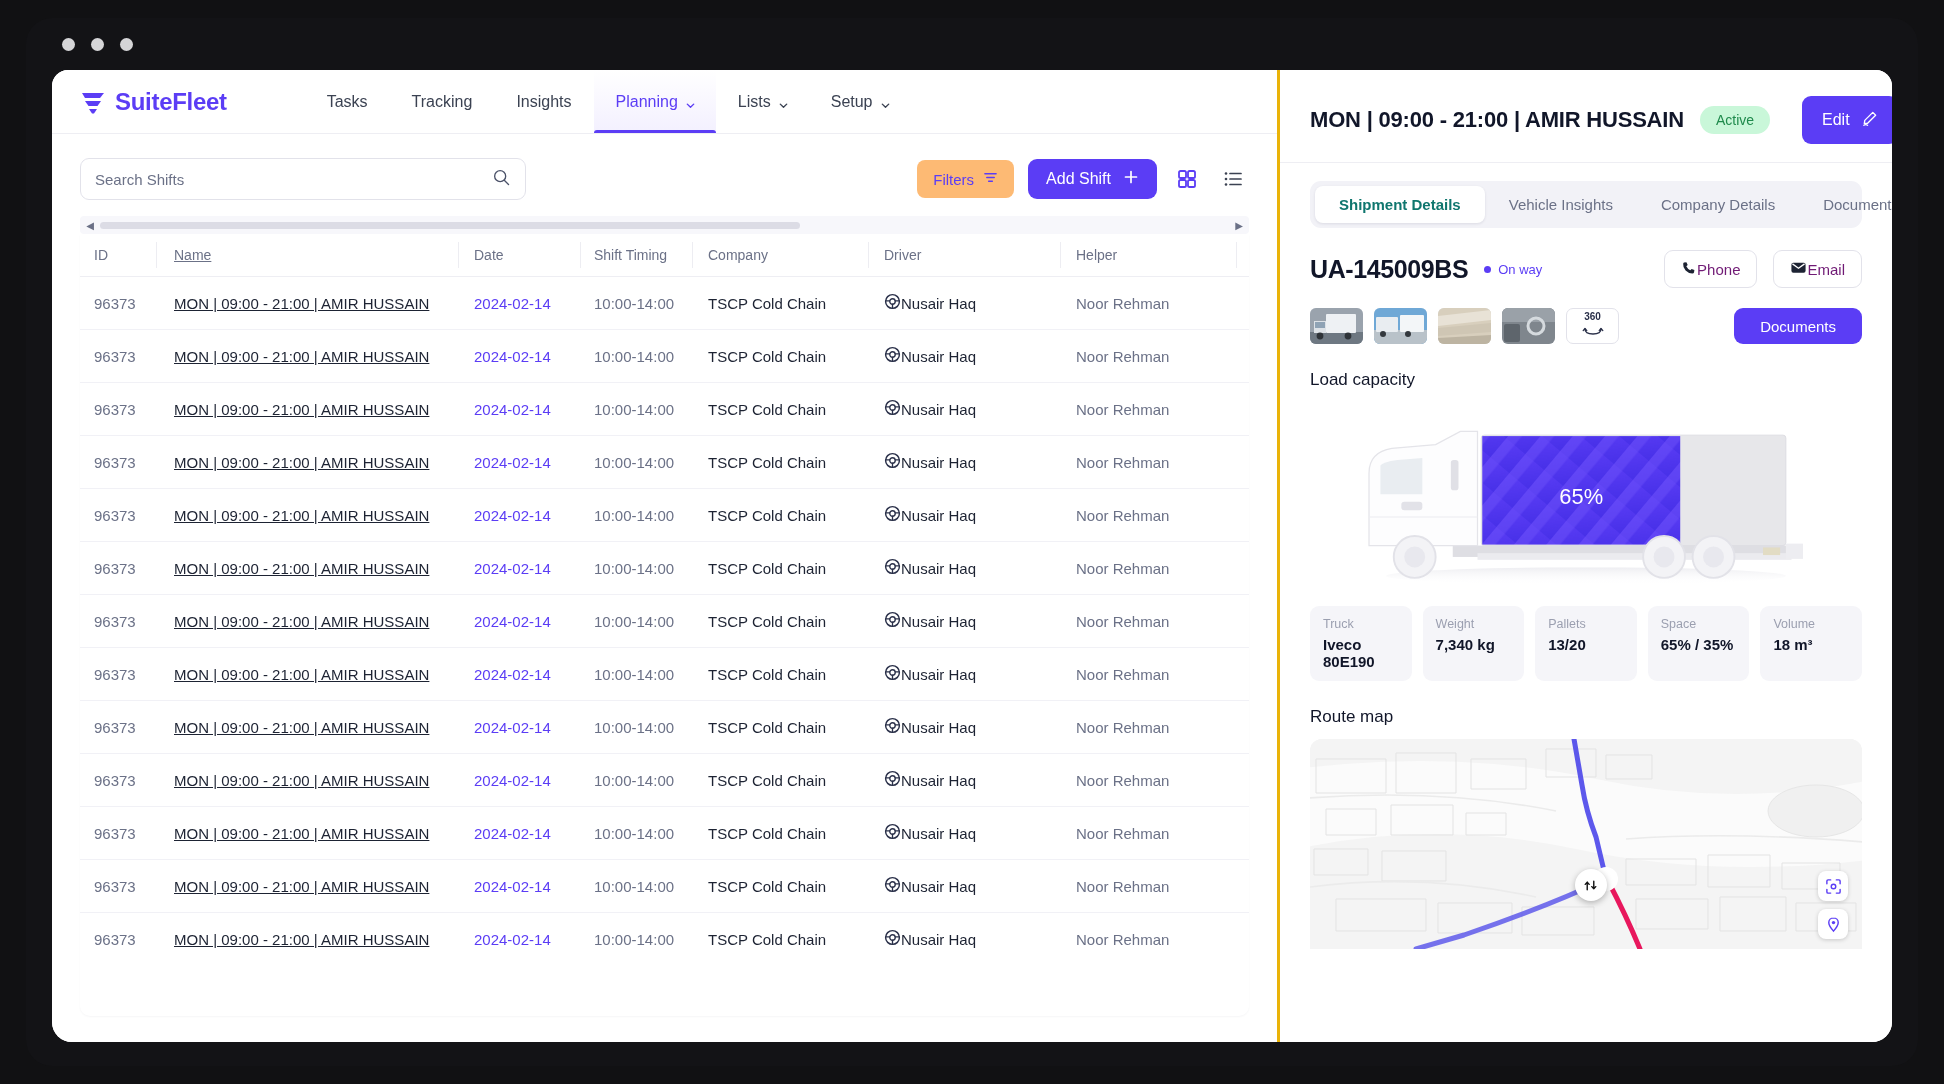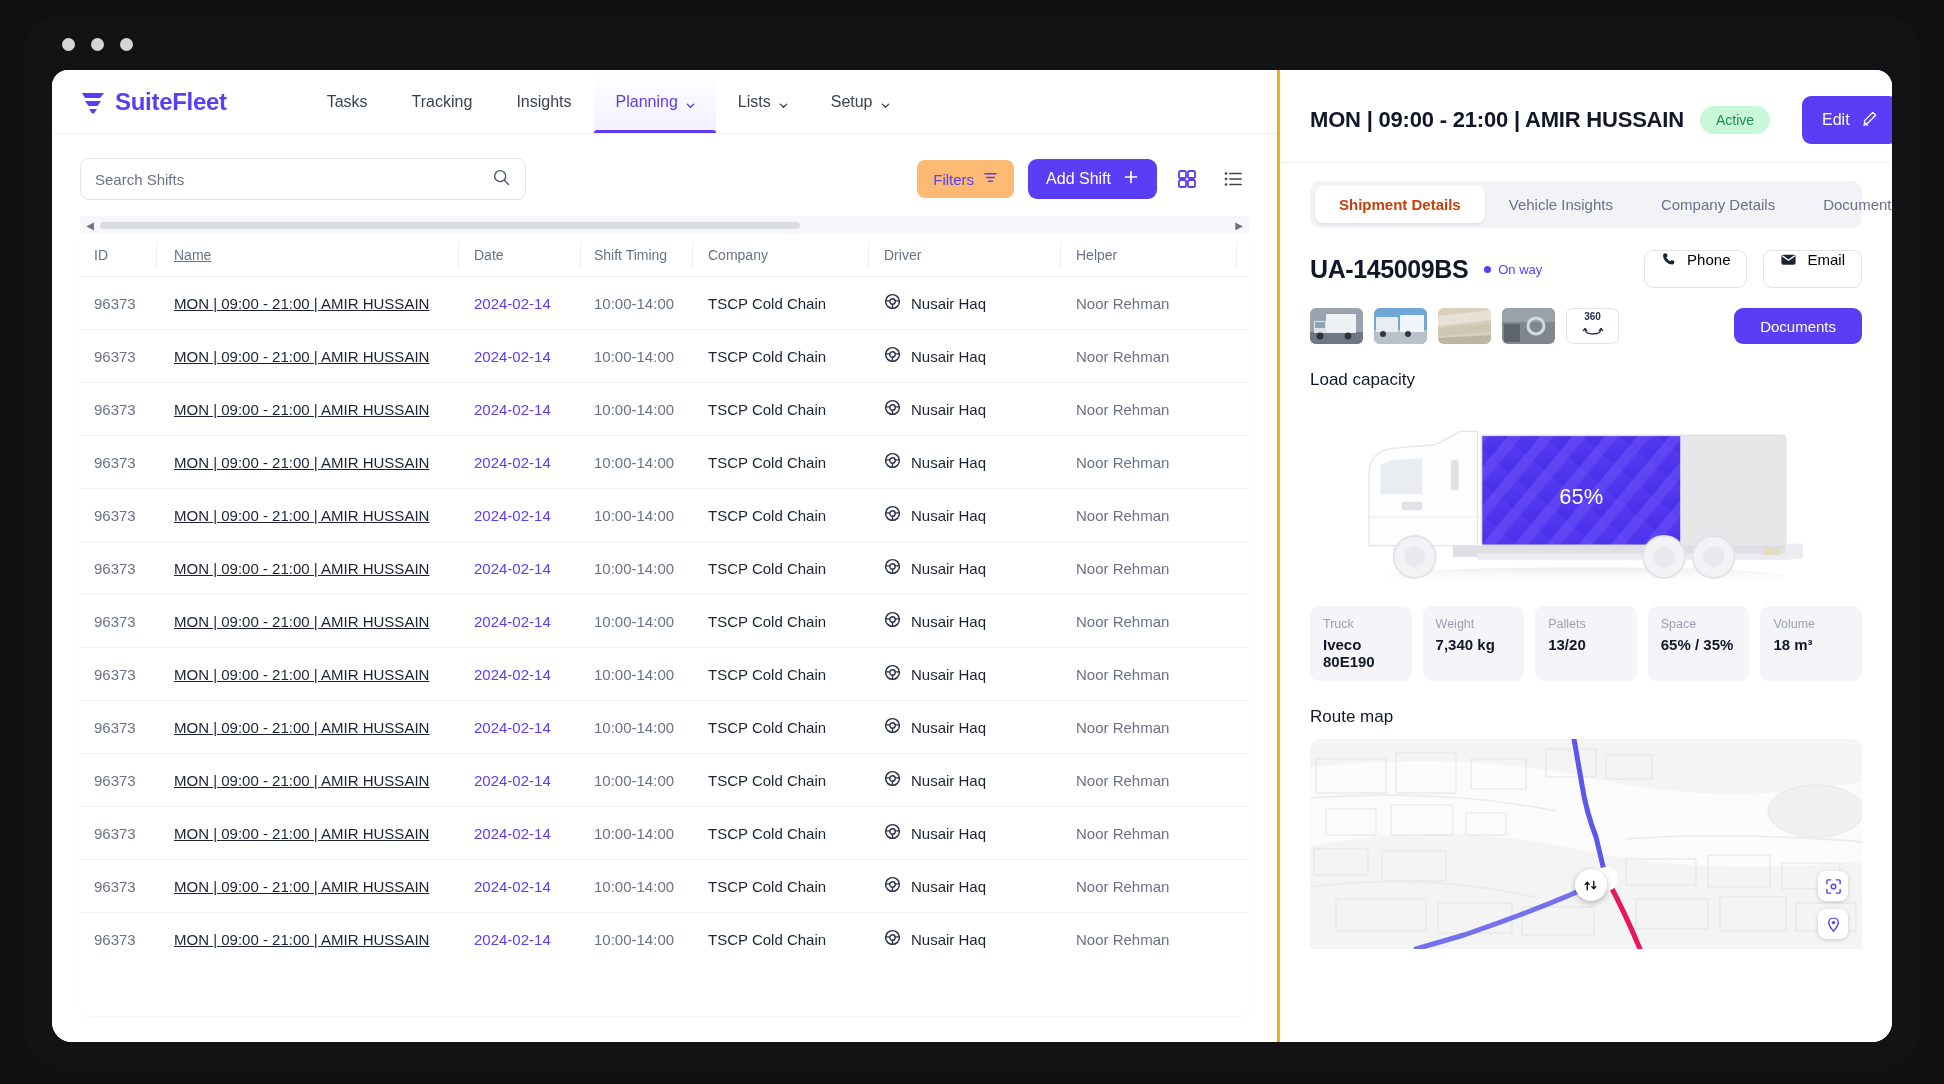--- a/index.html
+++ b/index.html
@@ -173,21 +173,21 @@
   .c-date  { width: 122px; padding-left: 16px !important; }
   .c-shift { width: 112px; padding-left: 14px !important; }
   .c-comp  { width: 176px; padding-left: 16px !important; }
   .c-drv   { width: 192px; padding-left: 16px !important; }
   .c-help  { width: 176px; padding-left: 16px !important; }
   .c-geo   { width: 140px; padding-left: 16px !important; }
   td.c-id   { color: #6b7187; font-size: 15px; }
   td.c-date { color: #5b3df5; }
   td.c-shift{ color: #6b7187; }
   td.c-help, td.c-geo { color: #6b7187; }
-  .drv-cell { display: flex; align-items: center; gap: 10px; }
+  .drv-cell { display: flex; align-items: center; }
 
   
   .right {
     flex: 1; height: 100%;
     background: #ffffff;
     display: flex; flex-direction: column;
     overflow: hidden;
   }
   .rt-header {
     padding: 26px 30px 18px 30px;
@@ -219,21 +219,21 @@
     border-radius: 11px;
     padding: 5px;
     display: flex; align-items: center;
   }
   .tab {
     padding: 10px 24px;
     font-size: 15px; color: #6b7187;
     border-radius: 8px; cursor: pointer; white-space: nowrap;
   }
   .tab.active {
-    background: #ffffff; color: #c2410c; font-weight: bold;
+    background: #ffffff; color: #0f766e; font-weight: bold;
     box-shadow: 0 1px 3px rgba(20,20,60,.10);
   }
 
   .rt-body {
     flex: 1; overflow: hidden;
     padding: 0 30px;
     position: relative;
   }
   .ship-row {
     display: flex; align-items: center; gap: 16px;
@@ -244,22 +244,22 @@
   }
   .onway {
     display: flex; align-items: center; gap: 7px;
     color: #5b3df5; font-size: 13px;
   }
   .dot-sm { width: 7px; height: 7px; border-radius: 50%; background: #5b3df5; }
   .ghost-btn {
     height: 38px; padding: 0 16px;
     background: #fff; border: 1px solid #e2e2ea;
     border-radius: 9px;
-    display: flex; align-items: flex-start; gap: 10px;
-    font-size: 15px; color: #000000; cursor: pointer;
+    display: flex; align-items: center; gap: 0;
+    font-size: 15px; color: #701a75; cursor: pointer;
     font-family: "Liberation Sans", sans-serif;
   }
 
   .subtabs {
     display: flex; align-items: flex-end; gap: 26px;
     border-bottom: 1px solid #eeeef3;
     margin-top: 18px;
   }
   .subtab {
     font-size: 15px; color: #6b7187;

